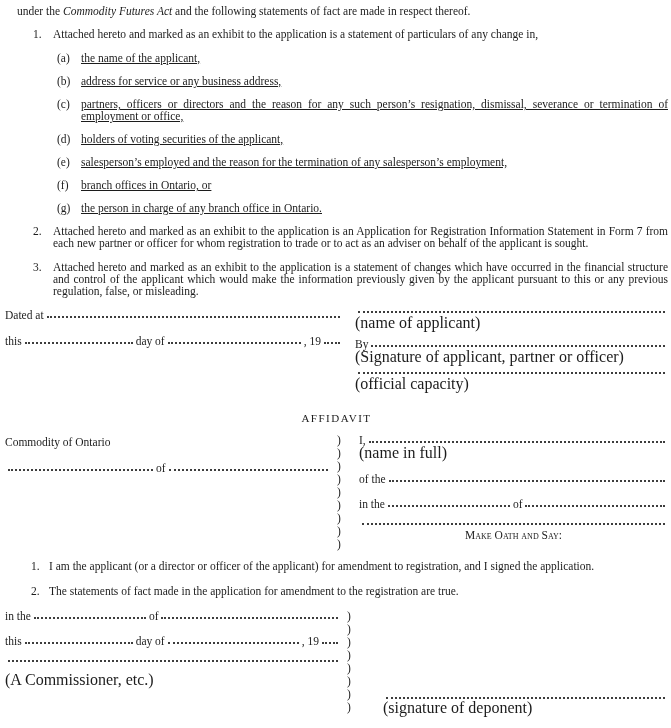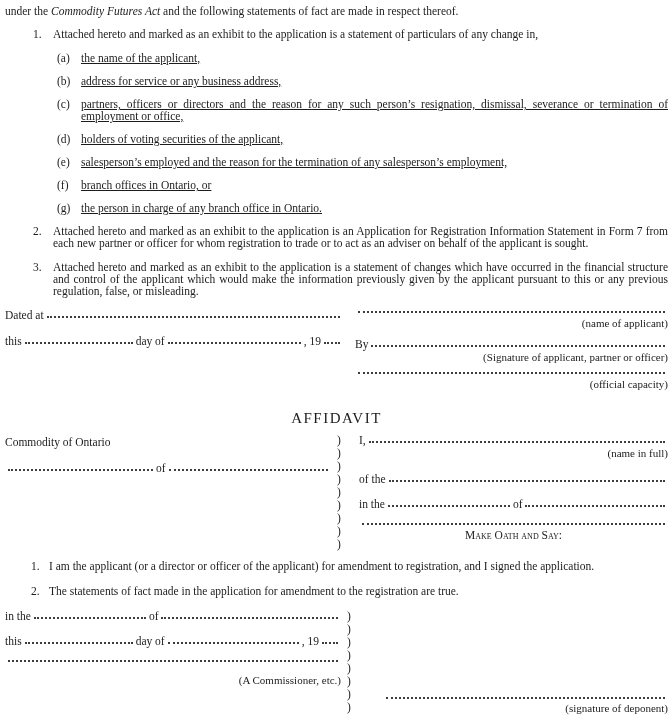--- a/index.html
+++ b/index.html
@@ -12,52 +12,52 @@
     font-family: "Liberation Serif", "DejaVu Serif", serif;
     font-size: 11.5px;
     line-height: 12px;
     color: #1c1c1c;
   }
   .page { padding: 5px 3px 0 5px; }
 
   .it { font-style: italic; }
   .sc { font-variant: small-caps; }
 
-  .intro { margin: 0 0 11px 0; }
+  .intro { margin: 0 0 11px 12px; }
 
   .item { display: flex; margin: 0 0 12px 28px; }
   .item .num { flex: 0 0 20px; }
   .item .itxt { flex: 1; text-align: justify; }
 
   .sub { display: flex; margin: 0 0 11px 52px; }
   .sub .letter { flex: 0 0 24px; }
   .sub .stxt { flex: 1; text-align: justify; text-decoration: underline; }
 
   .line { display: flex; align-items: flex-end; white-space: nowrap; }
   .dots { border-bottom: 2px dotted #3d3d3d; margin: 0 3px 3px 3px; min-width: 8px; }
   .grow { flex: 1 1 auto; }
   .w108 { flex: 0 0 108px; }
   .w115 { flex: 0 0 112px; }
   .w120 { flex: 0 0 122px; }
   .w145 { flex: 0 0 145px; }
   .w16  { flex: 0 0 16px; min-width: 0; }
 
-  .plabel { text-align: right; font-size: 11px; }
+  .plabel { text-align: left; font-size: 16px; }
 
   
   .dated { display: flex; margin-top: 1px; }
   .d-left { width: 338px; margin-right: 12px; }
   .d-left .line { margin-bottom: 14px; }
   .d-right { flex: 1; padding-top: 2px; }
   .d-right .plabel { margin: 1px 0 9px 0; }
 
   
   .aff-title {
     text-align: center; margin: 13px 0 10px 0;
-    font-size: 15px; letter-spacing: 1.5px;
+    font-size: 11px; letter-spacing: 1.5px;
   }
   .aff-matter { text-align: center; margin-bottom: 8px; }
 
   
   .aff-body { display: flex; }
   .a-left { width: 326px; padding-top: 2px; }
   .a-left .prov { margin-bottom: 14px; }
   .brk { width: 22px; flex: 0 0 22px; padding-left: 6px; }
   .brk span { display: block; line-height: 13px; }
   .a-right { flex: 1; }

